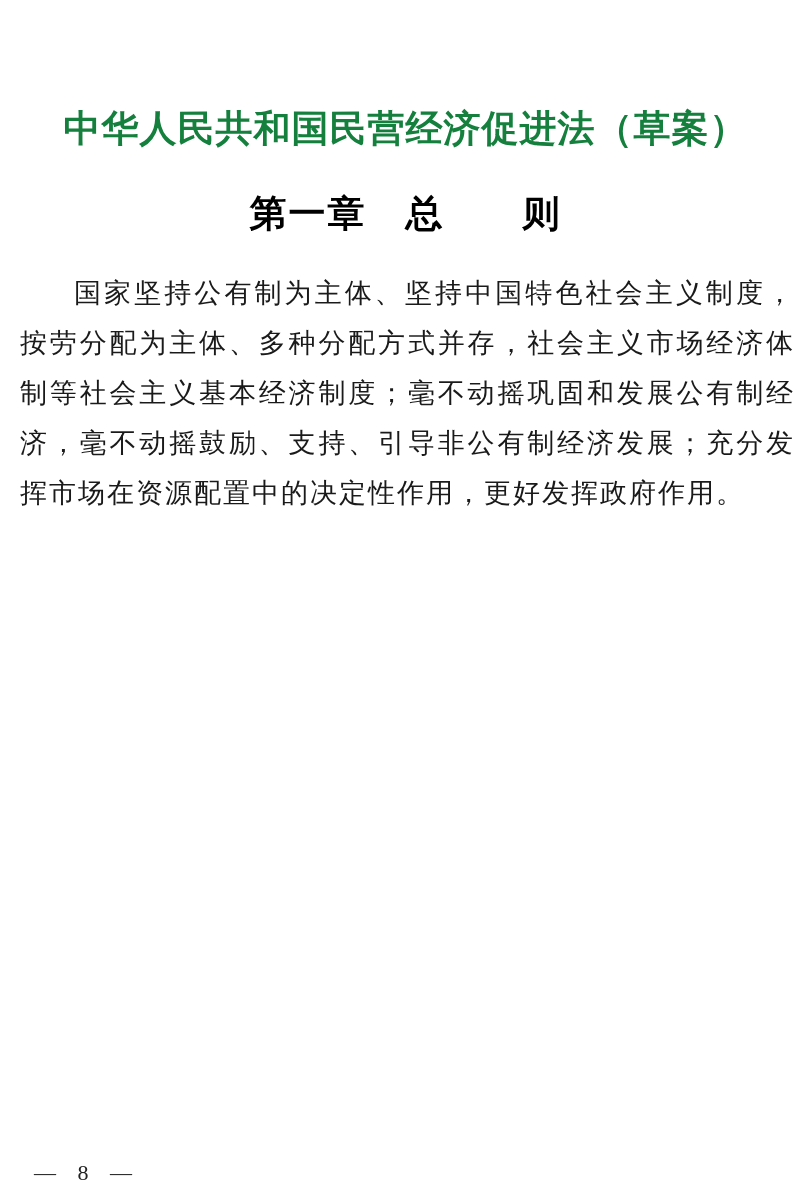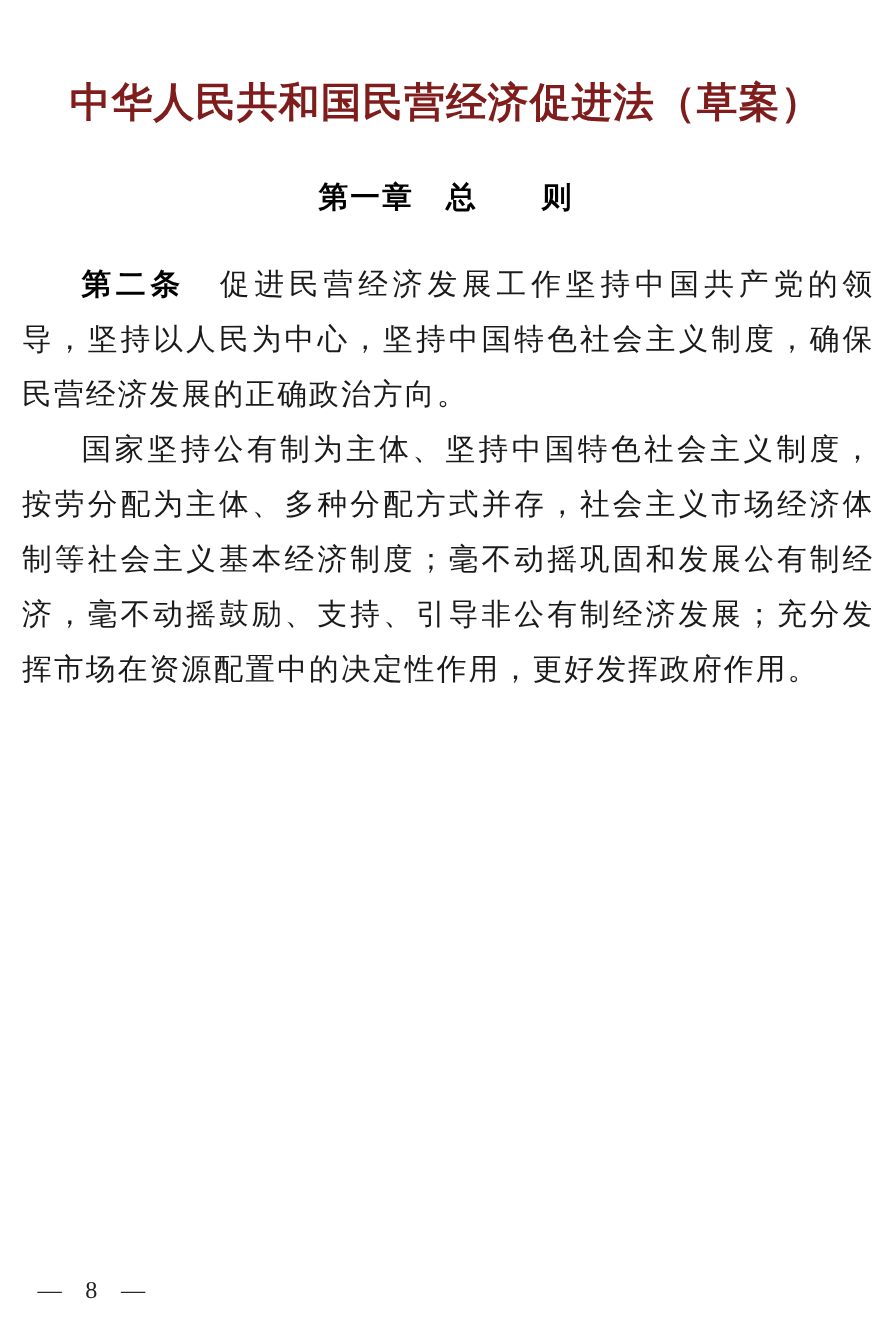--- a/index.html
+++ b/index.html
@@ -11,34 +11,34 @@
     position: relative;
     width: 811px;
     height: 1200px;
     background: #ffffff;
     overflow: hidden;
     font-family: "Liberation Serif", serif;
     color: #1a1a1a;
   }
   .doc-title {
     margin: 0;
-    padding-top: 69px;
+    padding-top: 104px;
     text-align: center;
     font-size: 37px;
     line-height: 50px;
     font-weight: 700;
     letter-spacing: 1px;
-    color: #7f1d1d;
+    color: #15803d;
     font-family: "Liberation Serif", serif;
   }
   .chapter-heading {
     margin: 0;
     padding-top: 42px;
     text-align: center;
-    font-size: 27px;
+    font-size: 37px;
     line-height: 36px;
     font-weight: 700;
     letter-spacing: 2px;
     color: #000000;
     font-family: "Liberation Sans", sans-serif;
   }
   .body-text {
     margin: 36px 16px 0 20px;
   }
   .body-text p {
@@ -69,18 +69,17 @@
 </style>
 </head>
 <body>
 
 <div class="page">
   <h1 class="doc-title">中华人民共和国民营经济促进法（草案）</h1>
 
   <h2 class="chapter-heading">第一章　总　　则</h2>
 
   <div class="body-text" id="paragraphs">
-      <p><span class="article-label">第二条</span>　促进民营经济发展工作坚持中国共产党的领导，坚持以人民为中心，坚持中国特色社会主义制度，确保民营经济发展的正确政治方向。</p>
       <p>国家坚持公有制为主体、坚持中国特色社会主义制度，按劳分配为主体、多种分配方式并存，社会主义市场经济体制等社会主义基本经济制度；毫不动摇巩固和发展公有制经济，毫不动摇鼓励、支持、引导非公有制经济发展；充分发挥市场在资源配置中的决定性作用，更好发挥政府作用。</p>
     </div>
 
   <div class="page-number">— 8 —</div>
 </div>
 
 </body></html>

